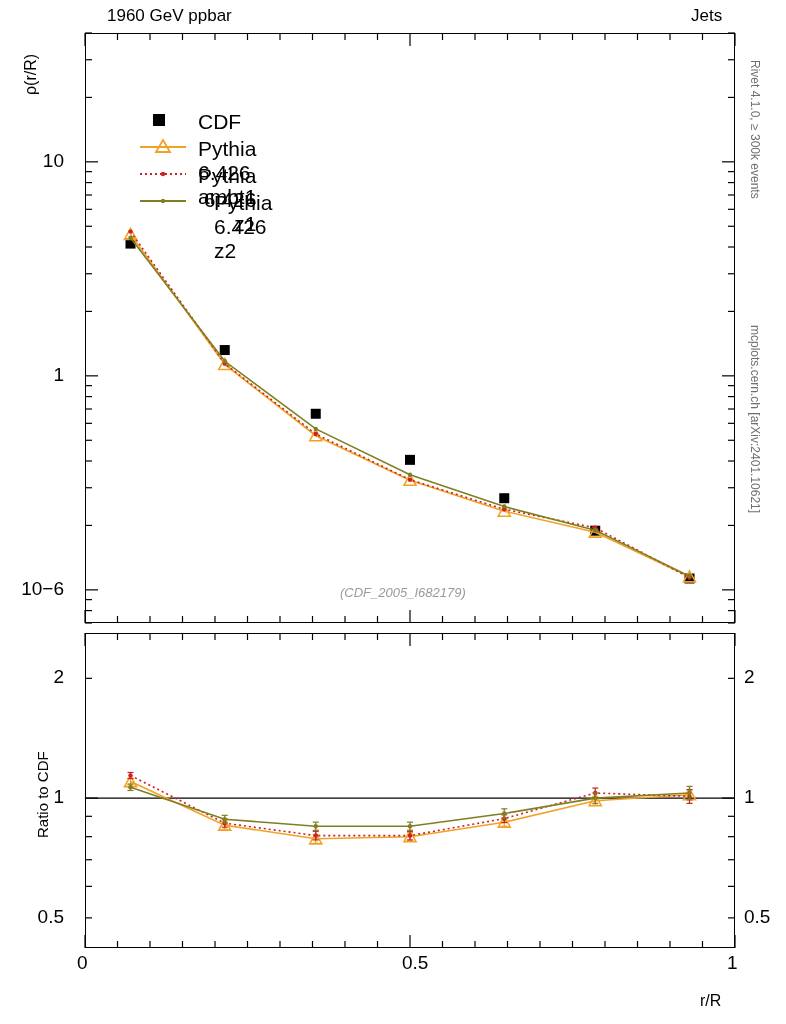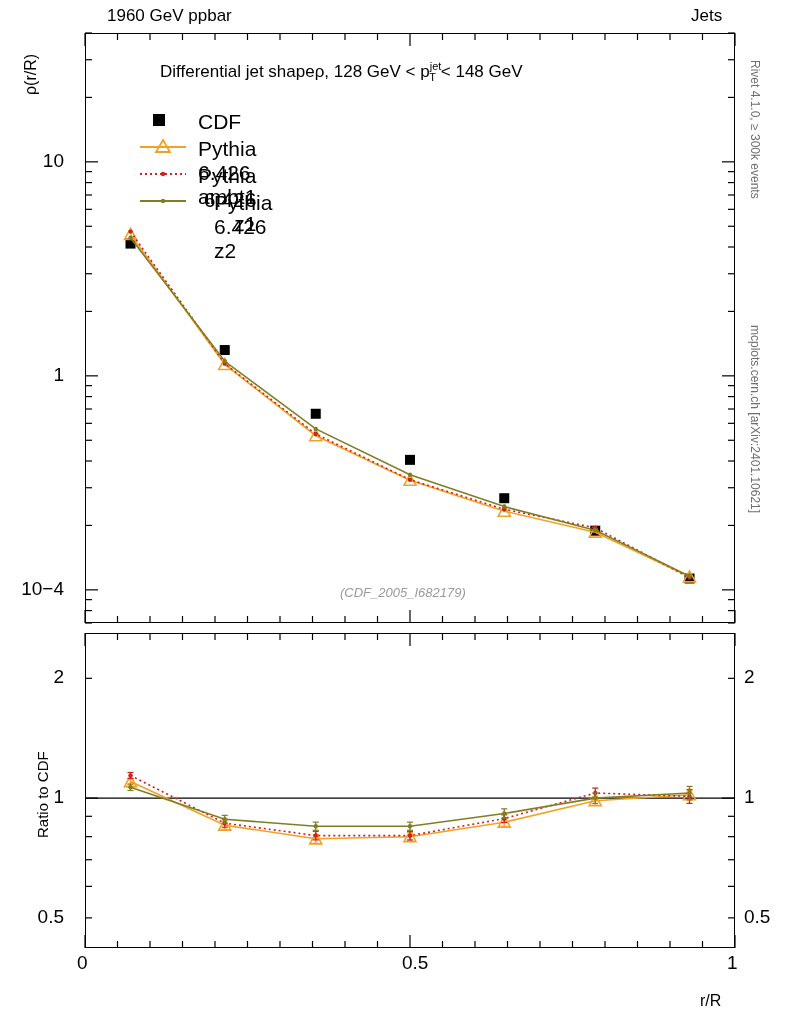--- a/index.html
+++ b/index.html
@@ -43,23 +43,20 @@
   <div class="vtxt rside" style="left:762px;top:325px;transform:rotate(90deg);">mcplots.cern.ch [arXiv:2401.10621]</div>
 
   <div class="vtxt axlabel" style="left:22px;top:95px;transform:rotate(-90deg);">ρ(r/R)</div>
 
   <div class="vtxt axlabel" style="left:34px;top:838px;transform:rotate(-90deg);font-size:15px;">Ratio to CDF</div>
 
   <div class="txt axlabel" style="left:700px;top:992px;">r/R</div>
 
   <div id="main-frame"></div>
 
-  <div class="txt title" style="left:160px;top:60px;">
-    <span>Differential jet shapeρ, 128 GeV &lt; p</span><span class="sup">jet</span><span class="sub" style="margin-left:-12px;">T</span><span> &lt; 148 GeV</span>
-  </div>
 
   <div class="txt small-grey" style="left:340px;top:585px;font-style:italic;">(CDF_2005_I682179)</div>
 
   <svg id="main-svg" width="786" height="1024">
       <line x1="85" y1="623" x2="92" y2="623" stroke="#000" stroke-width="1.2"></line>
       <line x1="735" y1="623" x2="728" y2="623" stroke="#000" stroke-width="1.2"></line>
       <line x1="85" y1="610.5895100037447" x2="92" y2="610.5895100037447" stroke="#000" stroke-width="1.2"></line>
       <line x1="735" y1="610.5895100037447" x2="728" y2="610.5895100037447" stroke="#000" stroke-width="1.2"></line>
       <line x1="85" y1="599.6426820181158" x2="92" y2="599.6426820181158" stroke="#000" stroke-width="1.2"></line>
       <line x1="735" y1="599.6426820181158" x2="728" y2="599.6426820181158" stroke="#000" stroke-width="1.2"></line>
@@ -367,21 +364,21 @@
           <svg width="50" height="24">
             <line x1="0" y1="12" x2="46" y2="12" stroke="#7f7f22" stroke-width="1.8"></line>
             <circle cx="23" cy="12" r="2.2" fill="#7f7f22"></circle>
           </svg>
         </span>
         <span class="legend-text" style="position: absolute; left: 58px; top: 2px; margin-left: 16px;">Pythia 6.426 z2</span>
       </div>
     </div>
 
   <div id="ylabels">
-      <div class="txt" style="left: auto; top: 577.85px; font-size: 19px; right: 708px;">10−4</div>
+      <div class="txt" style="left: auto; top: 577.85px; font-size: 19px; right: 708px;">10−6</div>
       <div class="txt" style="left: auto; top: 363.847px; font-size: 19px; right: 708px;">1</div>
       <div class="txt" style="left: auto; top: 149.843px; font-size: 19px; right: 708px;">10</div>
     </div>
   <div id="rlabels-left">
       <div class="txt" style="left: auto; top: 905.873px; font-size: 19px; right: 708px;">0.5</div>
       <div class="txt" style="left: auto; top: 786.104px; font-size: 19px; right: 708px;">1</div>
       <div class="txt" style="left: auto; top: 666.334px; font-size: 19px; right: 708px;">2</div>
     </div>
   <div id="rlabels-right">
       <div class="txt" style="left: 744px; top: 905.873px; font-size: 19px;">0.5</div>

